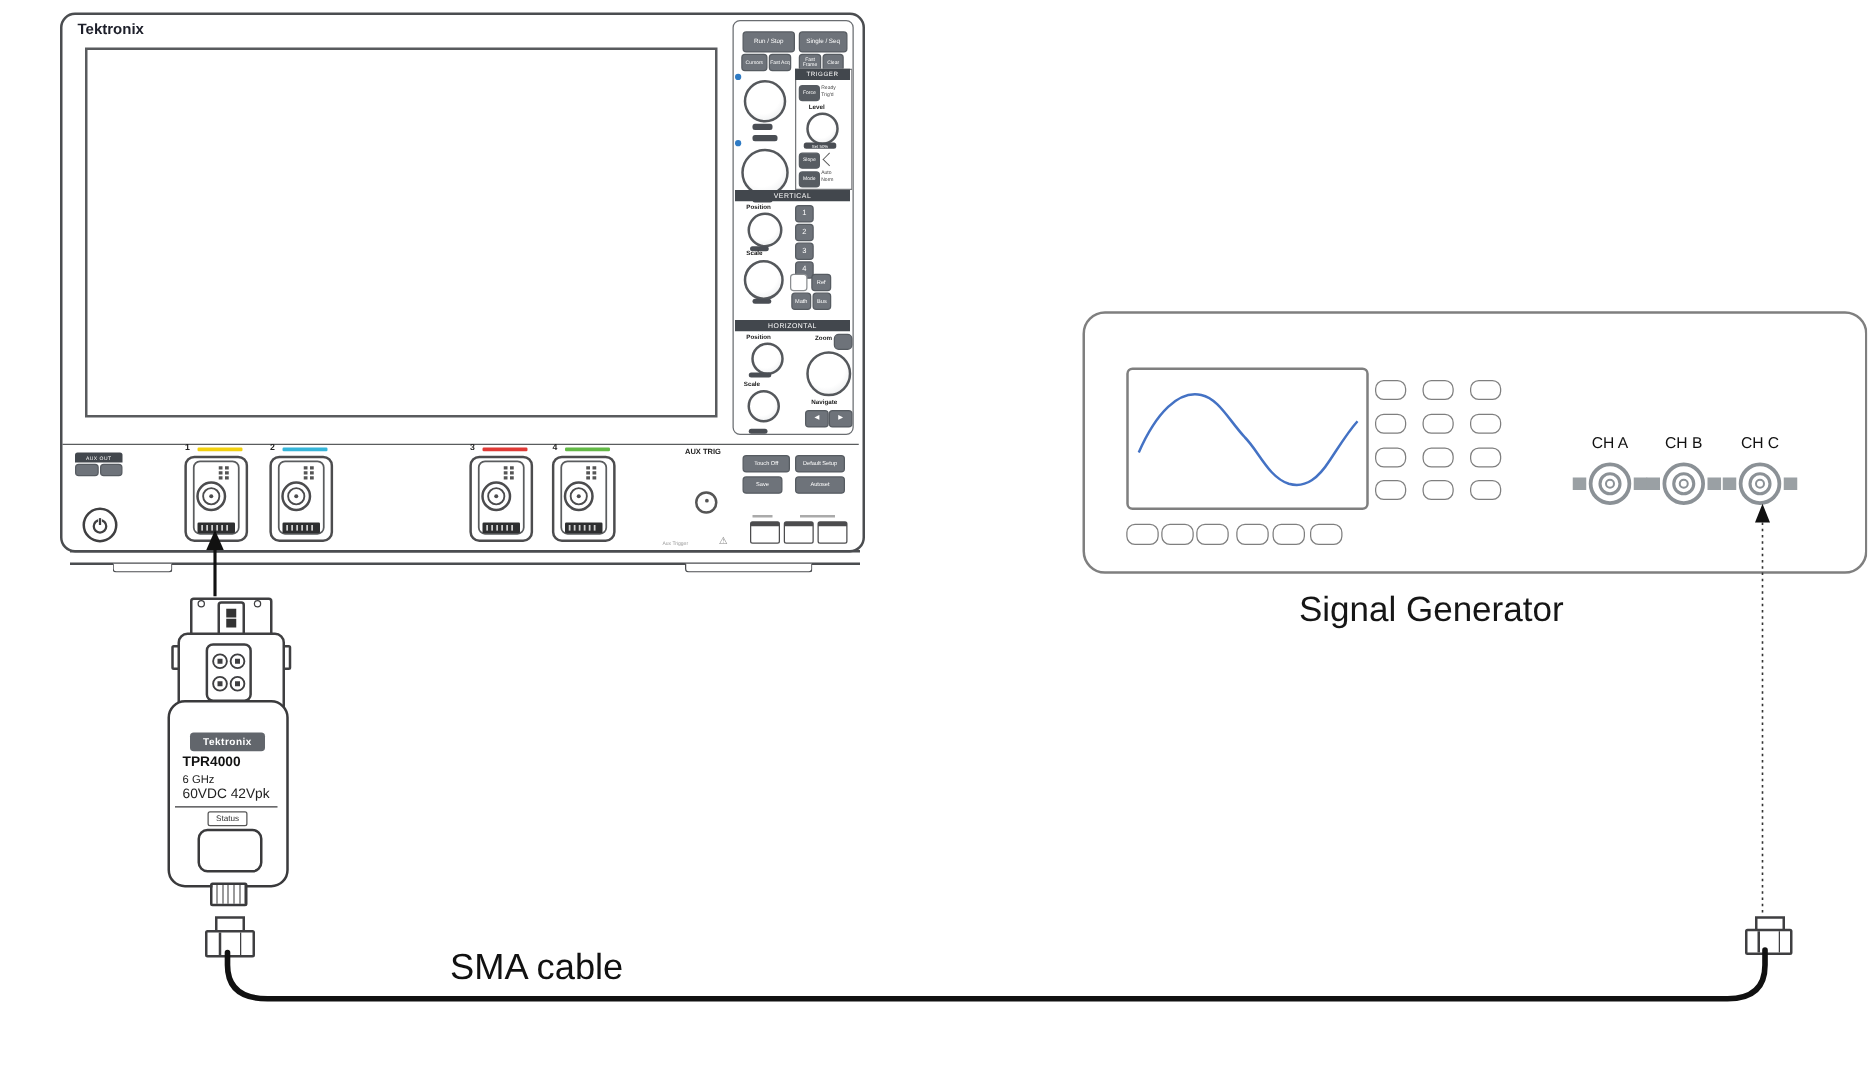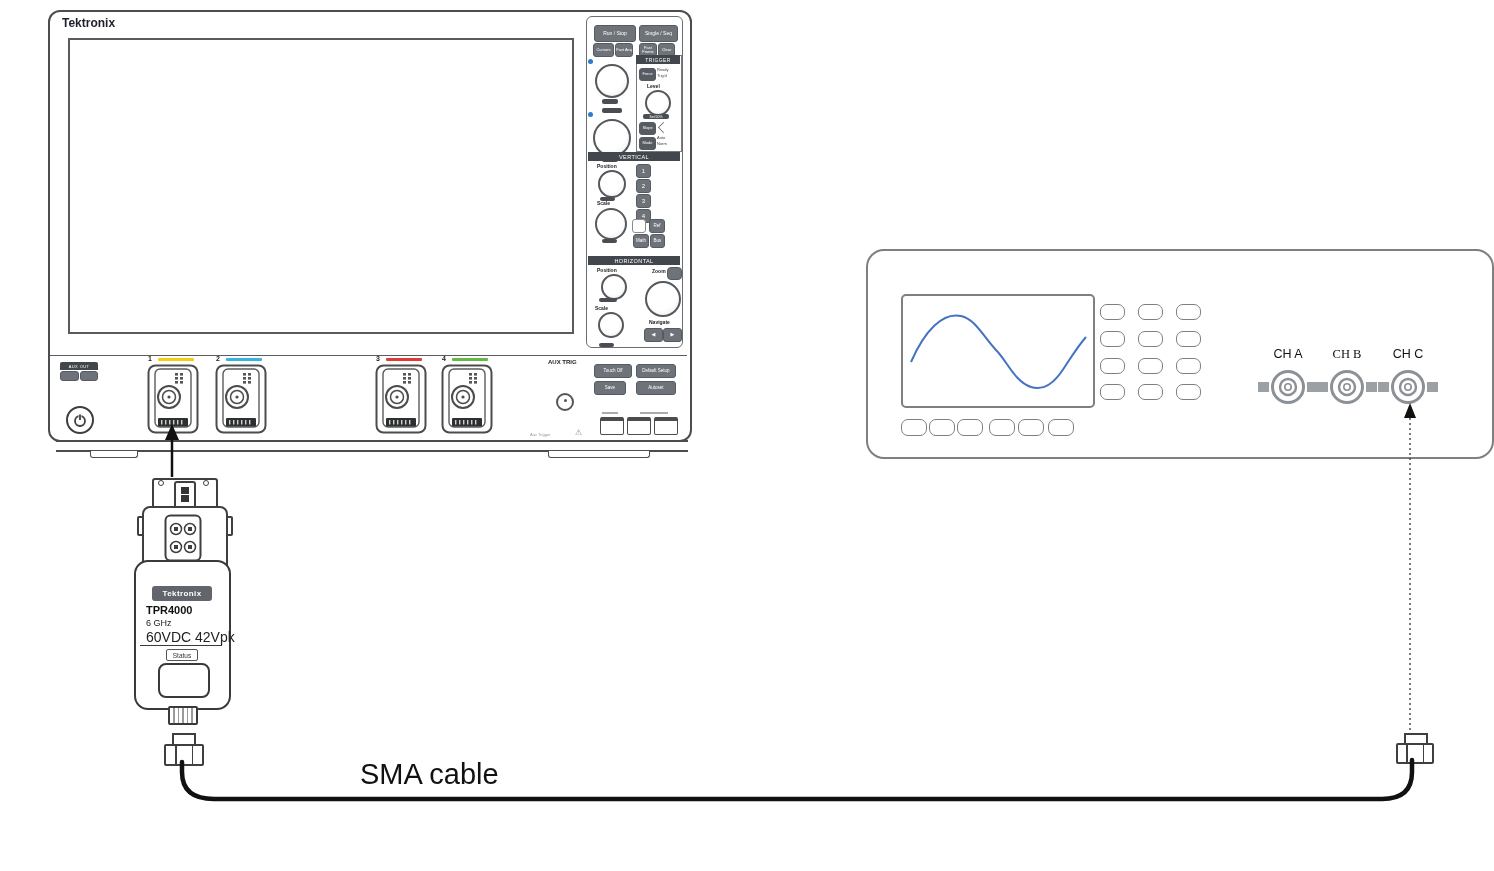--- a/index.html
+++ b/index.html
@@ -225,21 +225,21 @@
       <rect x="10" y="13" width="4" height="4" fill="#3f3f41"></rect>
         <rect x="24" y="13" width="4" height="4" fill="#3f3f41"></rect>
       <rect x="10" y="31" width="4" height="4" fill="#3f3f41"></rect>
         <rect x="24" y="31" width="4" height="4" fill="#3f3f41"></rect>
     </svg>
   </div>
   <div class="abs" style="left:134px;top:560px;width:93px;height:146px;border:2.5px solid #3a3a3c;border-radius:14px;background:#fff;"></div>
   <div class="abs hdr" style="left:152px;top:586px;width:60px;height:15px;border-radius:3px;font-size:8px;font-weight:bold;background:#62666c;">Tektronix</div>
   <div class="abs" style="left:146px;top:604px;font-size:11px;font-weight:bold;color:#111;">TPR4000</div>
   <div class="abs" style="left:146px;top:618px;font-size:9px;color:#222;">6 GHz</div>
-  <div class="abs" style="left:146px;top:629px;font-size:14px;color:#222;">60VDC 42Vpk</div>
+  <div class="abs" style="left:146px;top:629px;font-size:11px;color:#222;">60VDC 42Vpk</div>
   <div class="abs" style="left:140px;top:645px;width:82px;border-top:1.5px solid #3a3a3c;"></div>
   <div class="abs" style="left:166px;top:649px;width:30px;height:10px;border:1px solid #555;border-radius:2px;display:flex;align-items:center;justify-content:center;font-size:6.5px;color:#333;">Status</div>
   <div class="abs" style="left:158px;top:663px;width:48px;height:31px;border:2.5px solid #3a3a3c;border-radius:8px;background:#fff;"></div>
   <div class="abs" style="left:168px;top:706px;width:26px;height:15px;border:2px solid #3a3a3c;border-radius:2px;background:repeating-linear-gradient(90deg,#fff 0 3px,#9a9a9a 3px 4.5px);"></div>
 
   <div class="abs" style="left:866px;top:249px;width:624px;height:206px;border:2px solid #7f7f7f;border-radius:18px;background:#fff;"></div>
   <div class="abs" style="left:901px;top:294px;width:190px;height:110px;border:2px solid #7f7f7f;border-radius:5px;background:#fff;overflow:hidden;">
     <svg width="190" height="110" viewBox="0 0 190 110">
       <path d="M 8 66 C 22 34 40 16 58 20 C 72 23 80 40 93 54 C 104 65 112 86 128 91 C 142 95 152 86 161 72 C 169 60 175 50 183 41" fill="none" stroke="#4472C4" stroke-width="2"></path>
     </svg>
@@ -259,38 +259,39 @@
   <div class="abs genpill" style="left:1176px;top:384px;width:23px;height:14px;"></div>
 
   <div class="abs genpill" style="left:901px;top:419px;width:24px;height:15px;"></div>
   <div class="abs genpill" style="left:929px;top:419px;width:24px;height:15px;"></div>
   <div class="abs genpill" style="left:957px;top:419px;width:24px;height:15px;"></div>
   <div class="abs genpill" style="left:989px;top:419px;width:24px;height:15px;"></div>
   <div class="abs genpill" style="left:1018px;top:419px;width:24px;height:15px;"></div>
   <div class="abs genpill" style="left:1048px;top:419px;width:24px;height:15px;"></div>
 
   <div class="abs chlabel" style="left:1268px;top:348px;width:40px;">CH A</div>
-  <div class="abs chlabel" style="left:1327px;top:348px;width:40px;font-family:Liberation Serif, serif;">CH B</div>
+  <div class="abs chlabel" style="left:1327px;top:348px;width:40px;">CH B</div>
   <div class="abs chlabel" style="left:1388px;top:348px;width:40px;">CH C</div>
   <div class="abs" style="left:1258px;top:365px;">
     <svg width="60" height="44" viewBox="0 0 60 44">
         <use href="#bnc"></use>
       </svg>
   </div>
   <div class="abs" style="left:1317px;top:365px;">
     <svg width="60" height="44" viewBox="0 0 60 44">
         <use href="#bnc"></use>
       </svg>
   </div>
   <div class="abs" style="left:1378px;top:365px;">
     <svg width="60" height="44" viewBox="0 0 60 44">
         <use href="#bnc"></use>
       </svg>
   </div>
 
+  <div class="abs caption" style="left:1020px;top:472px;width:250px;text-align:center;">Signal Generator</div>
 
   <div class="abs outline-dark" style="left:172px;top:733px;width:20px;height:12px;"></div>
   <div class="abs outline-dark" style="left:164px;top:744px;width:36px;height:18px;border-radius:2px;">
     <div style="position:absolute;left:9px;top:0;width:1.5px;height:100%;background:#3f3f41;"></div>
     <div style="position:absolute;right:9px;top:0;width:1.5px;height:100%;background:#3f3f41;"></div>
   </div>
   <div class="abs outline-dark" style="left:1404px;top:733px;width:20px;height:11px;"></div>
   <div class="abs outline-dark" style="left:1396px;top:743px;width:34px;height:17px;border-radius:2px;">
     <div style="position:absolute;left:8px;top:0;width:1.5px;height:100%;background:#3f3f41;"></div>
     <div style="position:absolute;right:8px;top:0;width:1.5px;height:100%;background:#3f3f41;"></div>

